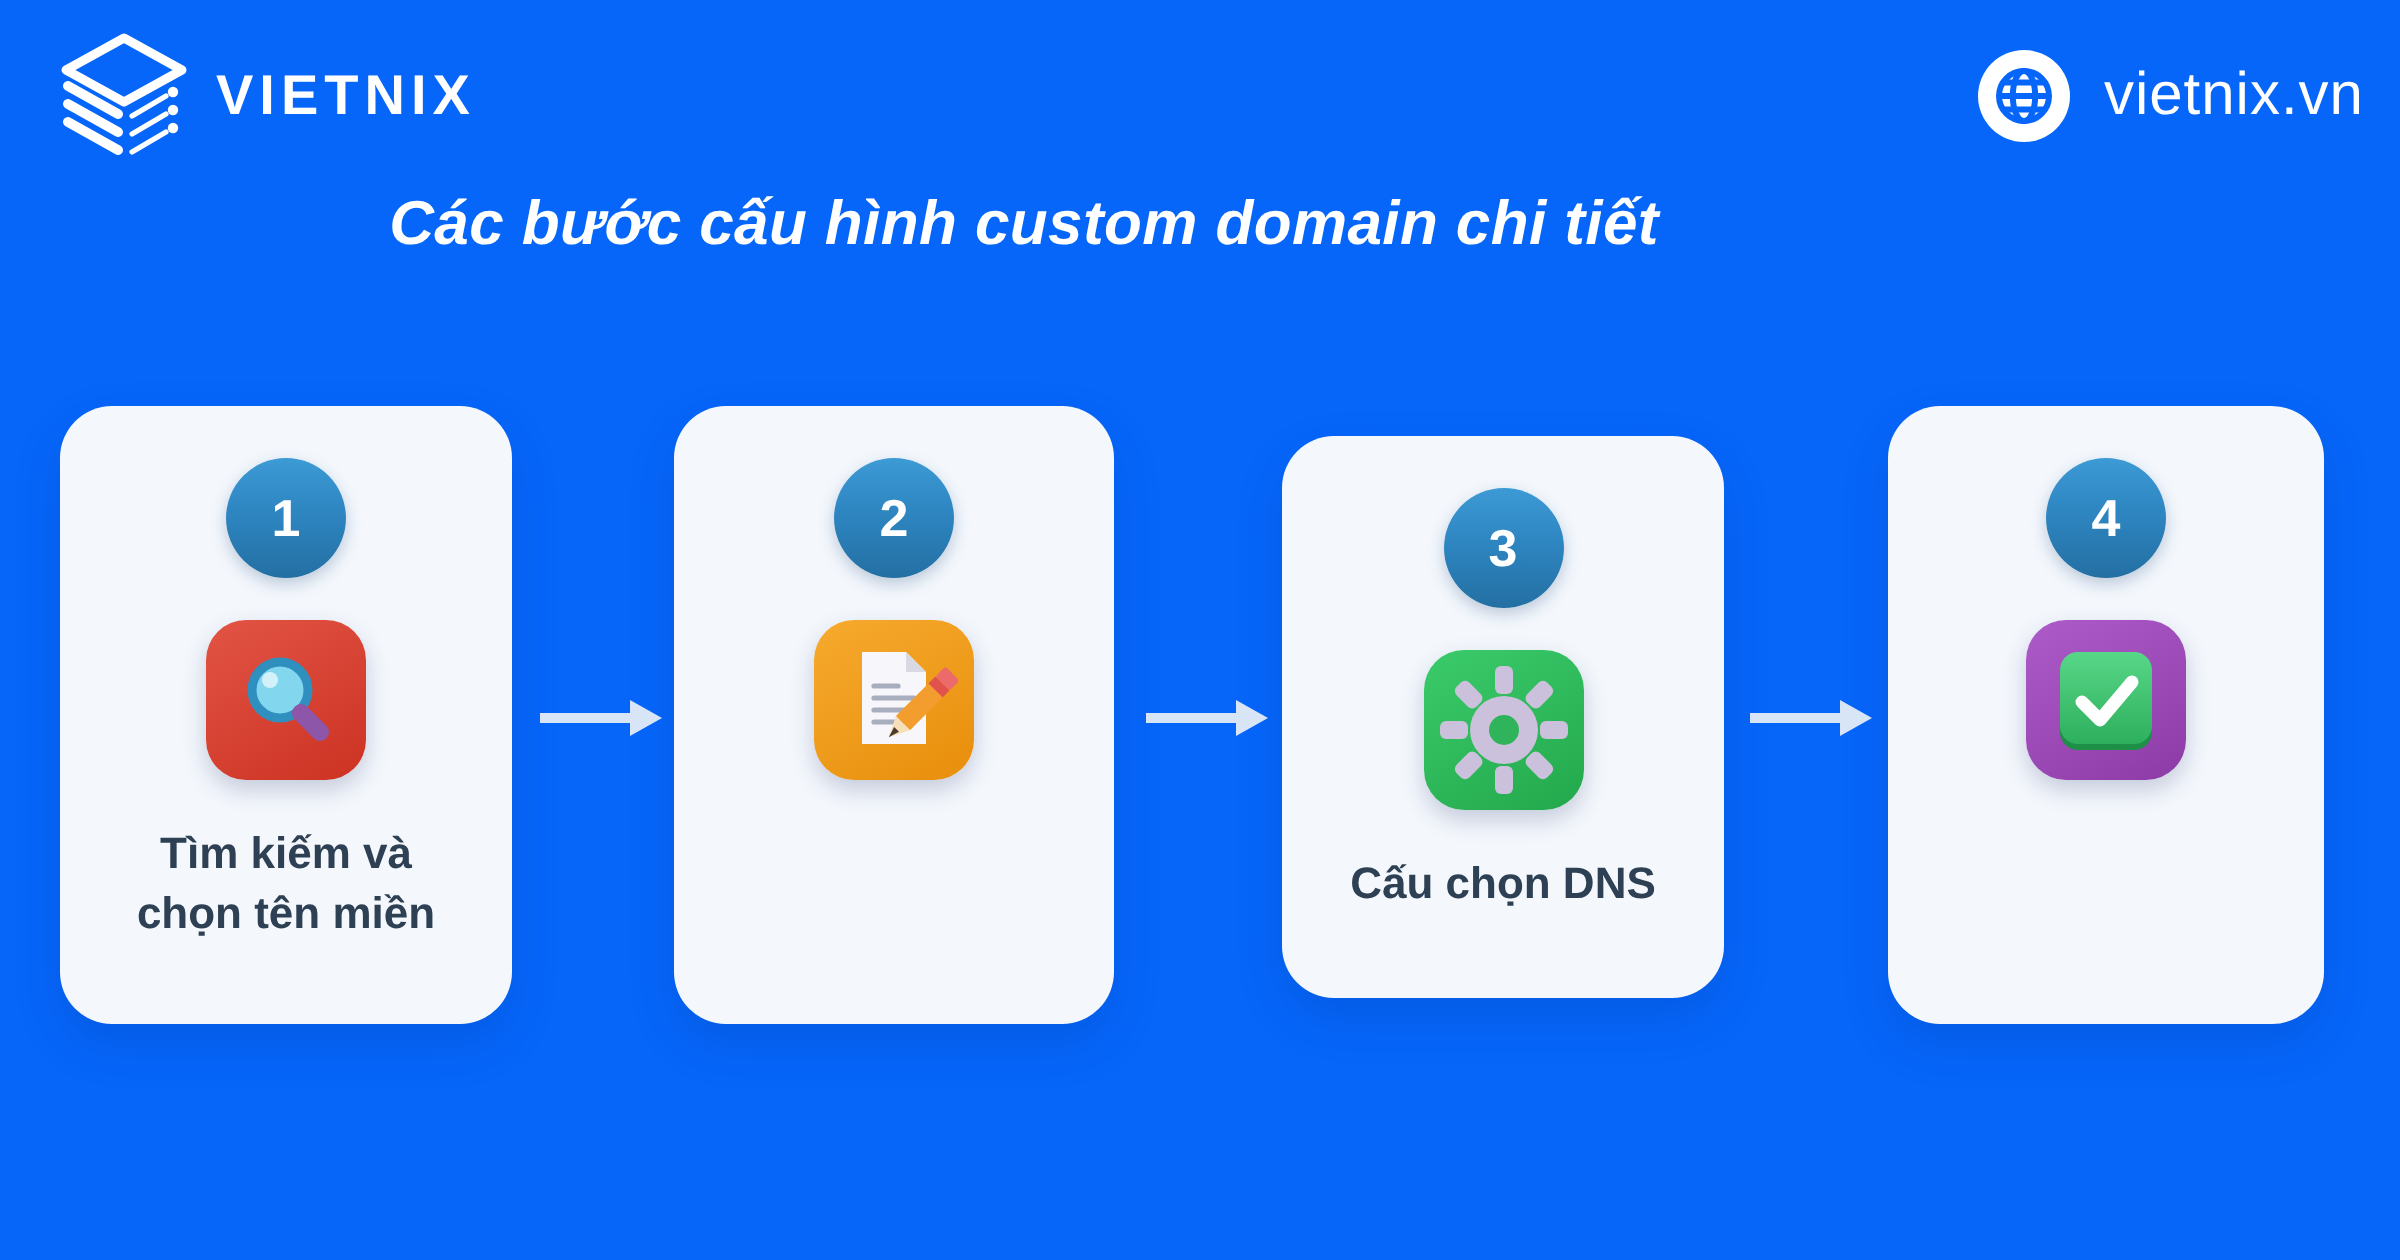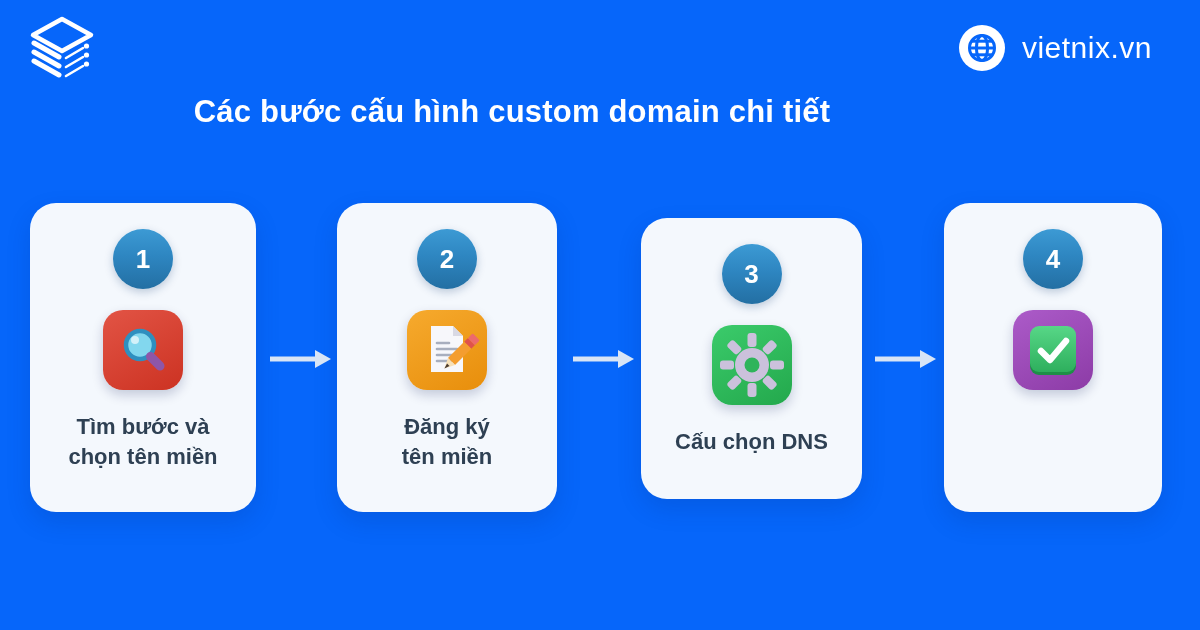--- a/index.html
+++ b/index.html
@@ -12,29 +12,30 @@
     overflow:hidden;
   }
 
   
   .header { position:absolute; left:0; top:0; width:1200px; height:90px; }
   .brand { position:absolute; left:28px; top:16px; display:flex; align-items:center; gap:12px; }
   .brand-icon { width:68px; height:64px; }
   .brand-text {
     color:#ffffff; font-size:28px; font-weight:700; letter-spacing:3px;
   }
-  .site { position:absolute; right:48px; top:24px; display:flex; align-items:center; gap:16px; }
+  .site { position:absolute; right:18px; top:24px; display:flex; align-items:center; gap:16px; }
   .globe { width:48px; height:48px; }
   .site-text { color:#ffffff; font-size:30px; font-weight:400; letter-spacing:0.5px; }
 
   
   .title {
     position:absolute; left:0; top:94px; width:1024px;
     text-align:center; color:#ffffff; font-size:31px; font-weight:700;
     letter-spacing:0.2px;
+    font-style:italic;
   }
 
   
   .card {
     position:absolute;
     background:#F4F8FD;
     border-radius:26px;
     box-shadow:0 10px 24px rgba(0,40,120,0.16);
     display:flex; flex-direction:column; align-items:center;
     padding-top:26px;
@@ -90,20 +91,21 @@
         <path d="M38 42 L55 32" stroke-width="2.6"></path>
         <path d="M38 51 L55 41" stroke-width="2.6"></path>
         <path d="M38 60 L55 50" stroke-width="2.6"></path>
       </g>
       <g fill="#ffffff">
         <circle cx="58.5" cy="30" r="2.6"></circle>
         <circle cx="58.5" cy="39" r="2.6"></circle>
         <circle cx="58.5" cy="48" r="2.6"></circle>
       </g>
     </svg>
+    <div class="brand-text">VIETNIX</div>
   </div>
 
   <div class="site">
     <svg class="globe" viewBox="0 0 48 48">
       <circle cx="24" cy="24" r="23" fill="#ffffff"></circle>
       <g fill="none" stroke="#0666FA" stroke-width="3">
         <circle cx="24" cy="24" r="12.5"></circle>
         <ellipse cx="24" cy="24" rx="5.6" ry="12.5"></ellipse>
         <line x1="11.5" y1="24" x2="36.5" y2="24"></line>
         <line x1="13.6" y1="17.2" x2="34.4" y2="17.2"></line>
@@ -120,21 +122,21 @@
   <div class="num-circle">
     <span>1</span>
   </div>
   <div class="tile tile-red">
     <svg viewBox="0 0 80 80">
       <circle cx="37" cy="35" r="14" fill="#82D7EE" stroke="#2F8FBF" stroke-width="4.5"></circle>
       <circle cx="32" cy="30" r="4" fill="#ffffff" opacity="0.65"></circle>
       <line x1="47.5" y1="46.5" x2="57" y2="56" stroke="#8E56A8" stroke-width="9" stroke-linecap="round"></line>
     </svg>
   </div>
-  <div class="label">Tìm bước và
+  <div class="label">Tìm kiếm và
 chọn tên miền</div>
 </div>
 
 <div class="card card2">
   <div class="num-circle">
     <span>2</span>
   </div>
   <div class="tile tile-orange">
     <svg viewBox="0 0 80 80">
       <path d="M24 16 H46 L56 26 V62 H24 Z" fill="#F7F7FB"></path>
@@ -147,22 +149,20 @@
       </g>
       <g transform="rotate(45 48 48)">
         <rect x="43" y="18" width="10" height="7" rx="1.5" fill="#ED6A6A"></rect>
         <rect x="43" y="25" width="10" height="5" fill="#E0524B"></rect>
         <rect x="43" y="30" width="10" height="23" fill="#F49D2F"></rect>
         <polygon points="43,53 53,53 48,63" fill="#F7E0B8"></polygon>
         <polygon points="46.3,57.5 49.7,57.5 48,63" fill="#4A3B30"></polygon>
       </g>
     </svg>
   </div>
-  <div class="label">Đăng ký
-tên miền</div>
 </div>
 
 <div class="card card3">
   <div class="num-circle">
     <span>3</span>
   </div>
   <div class="tile tile-green">
     <svg viewBox="0 0 80 80">
       <g fill="#CBC1DC">
         <rect x="35.5" y="8" width="9" height="14" rx="3" transform="rotate(0 40 40)"></rect>

